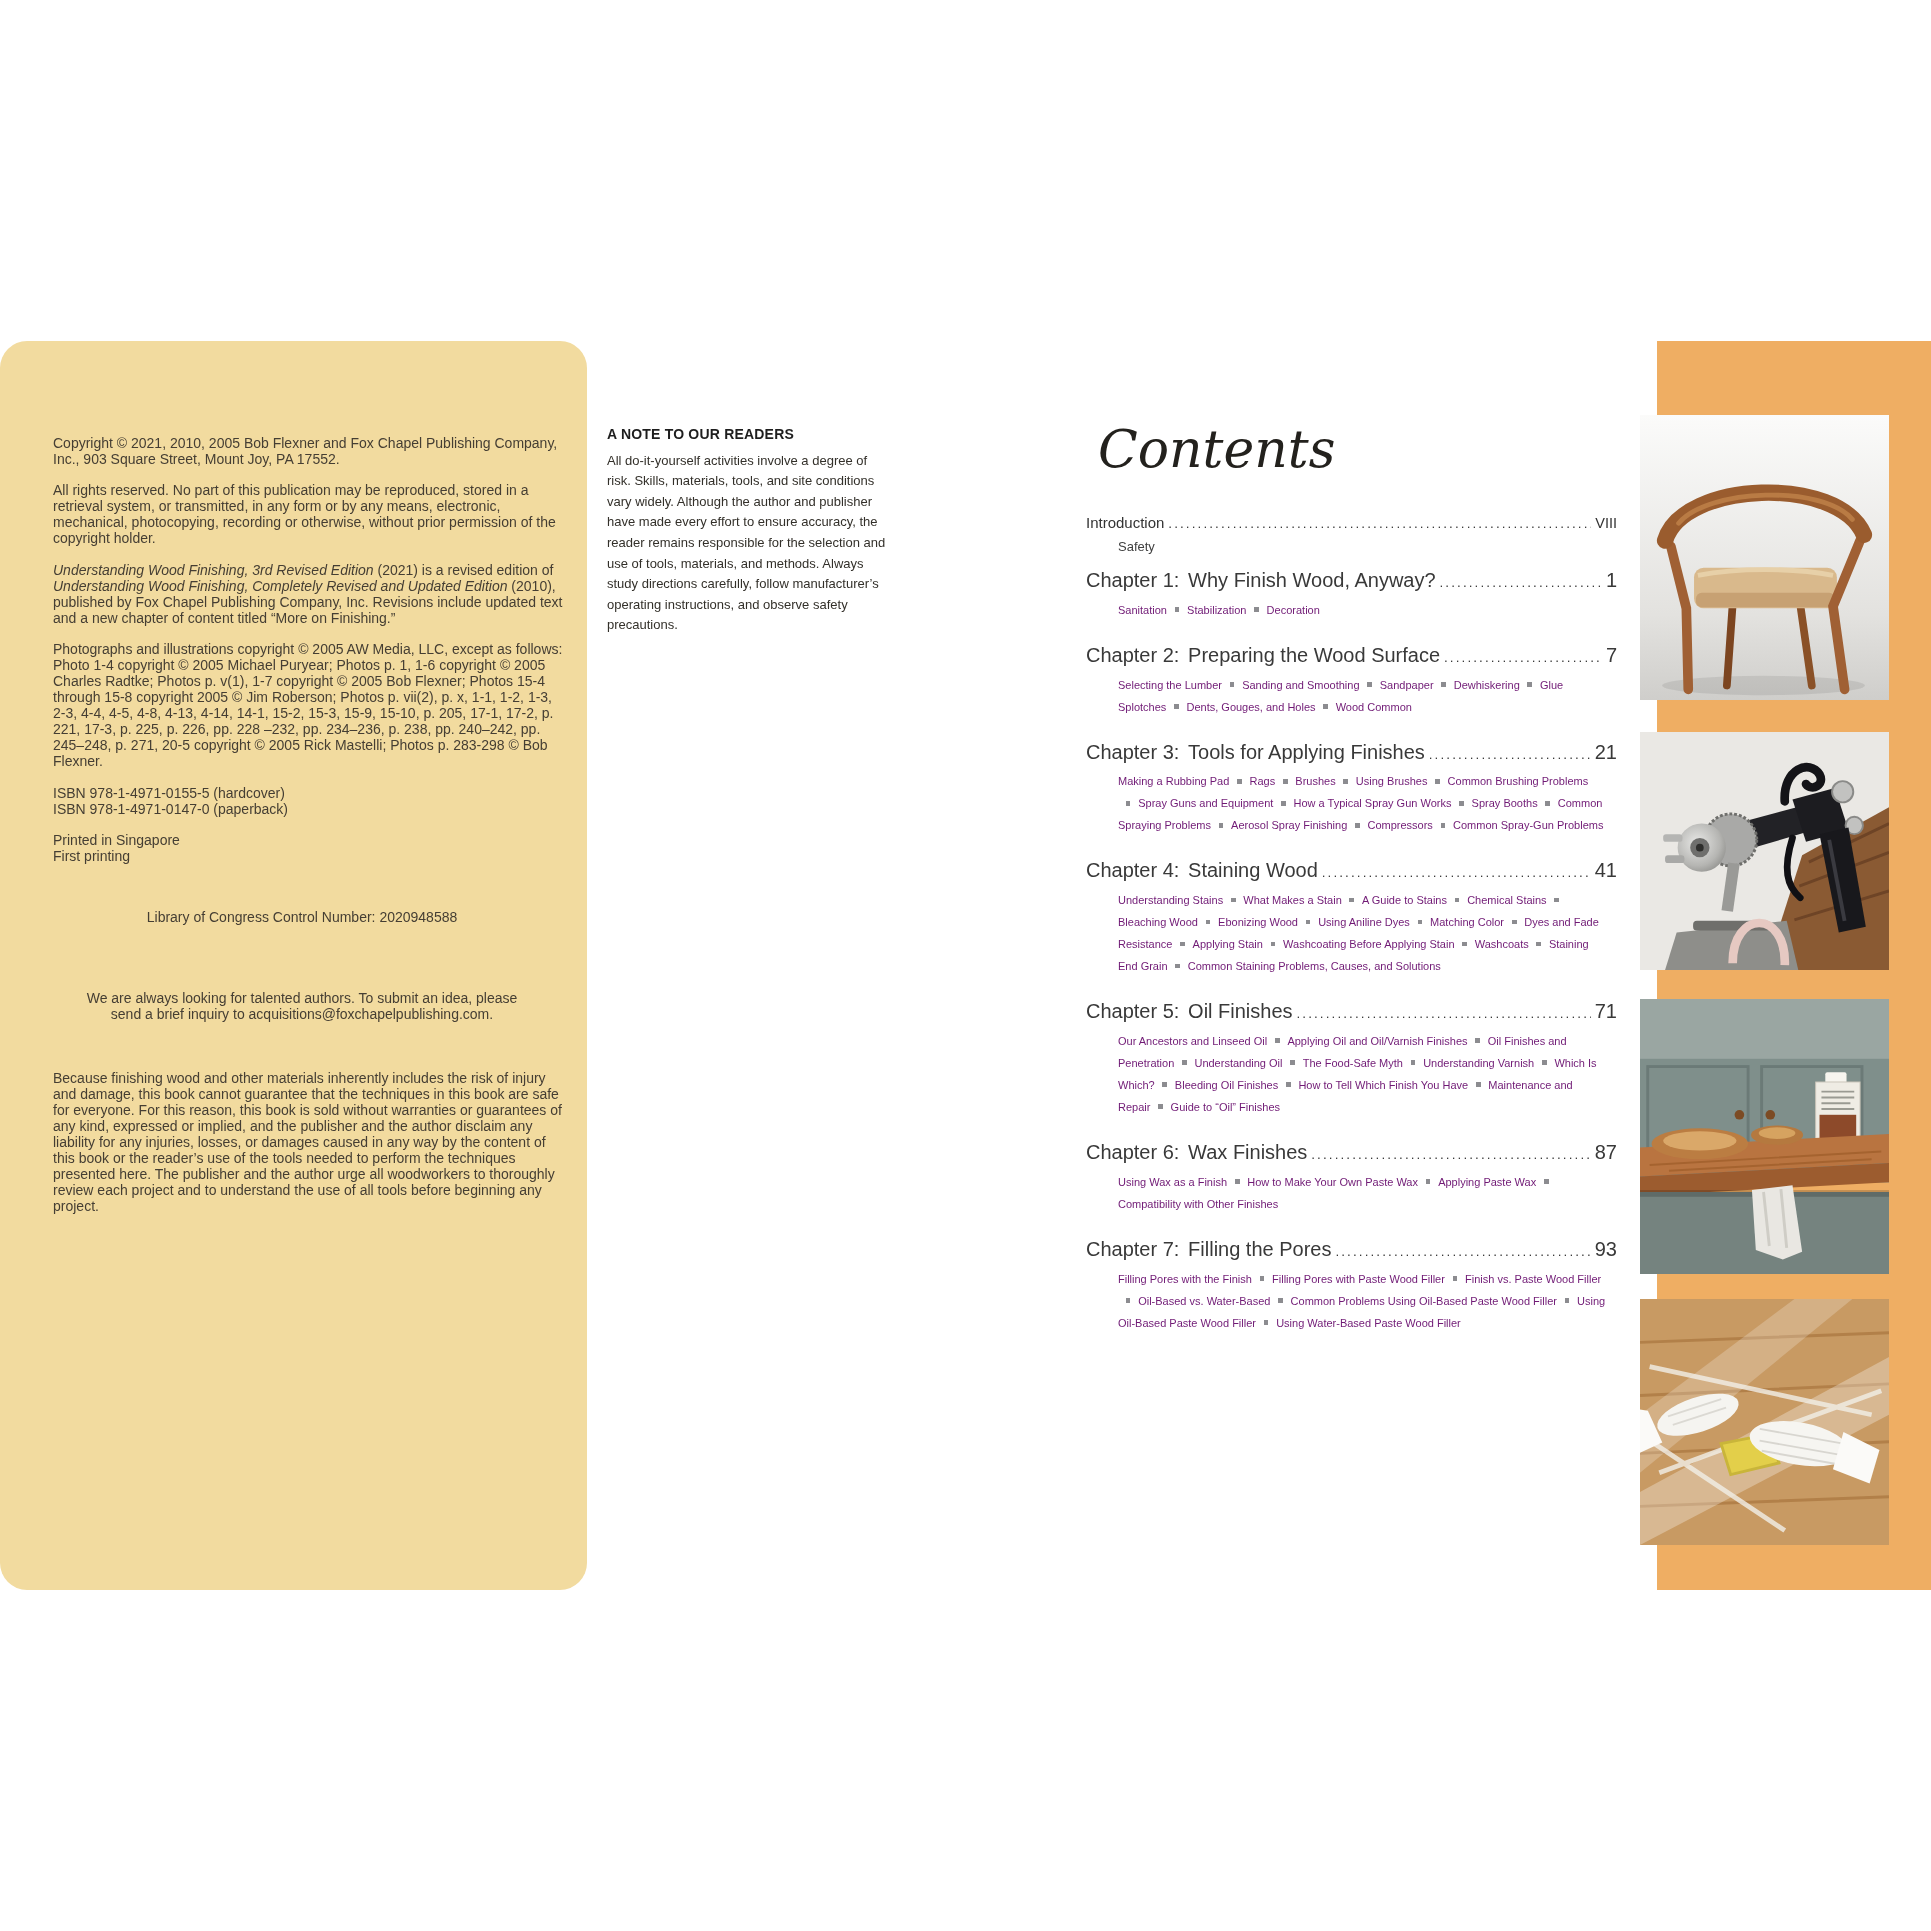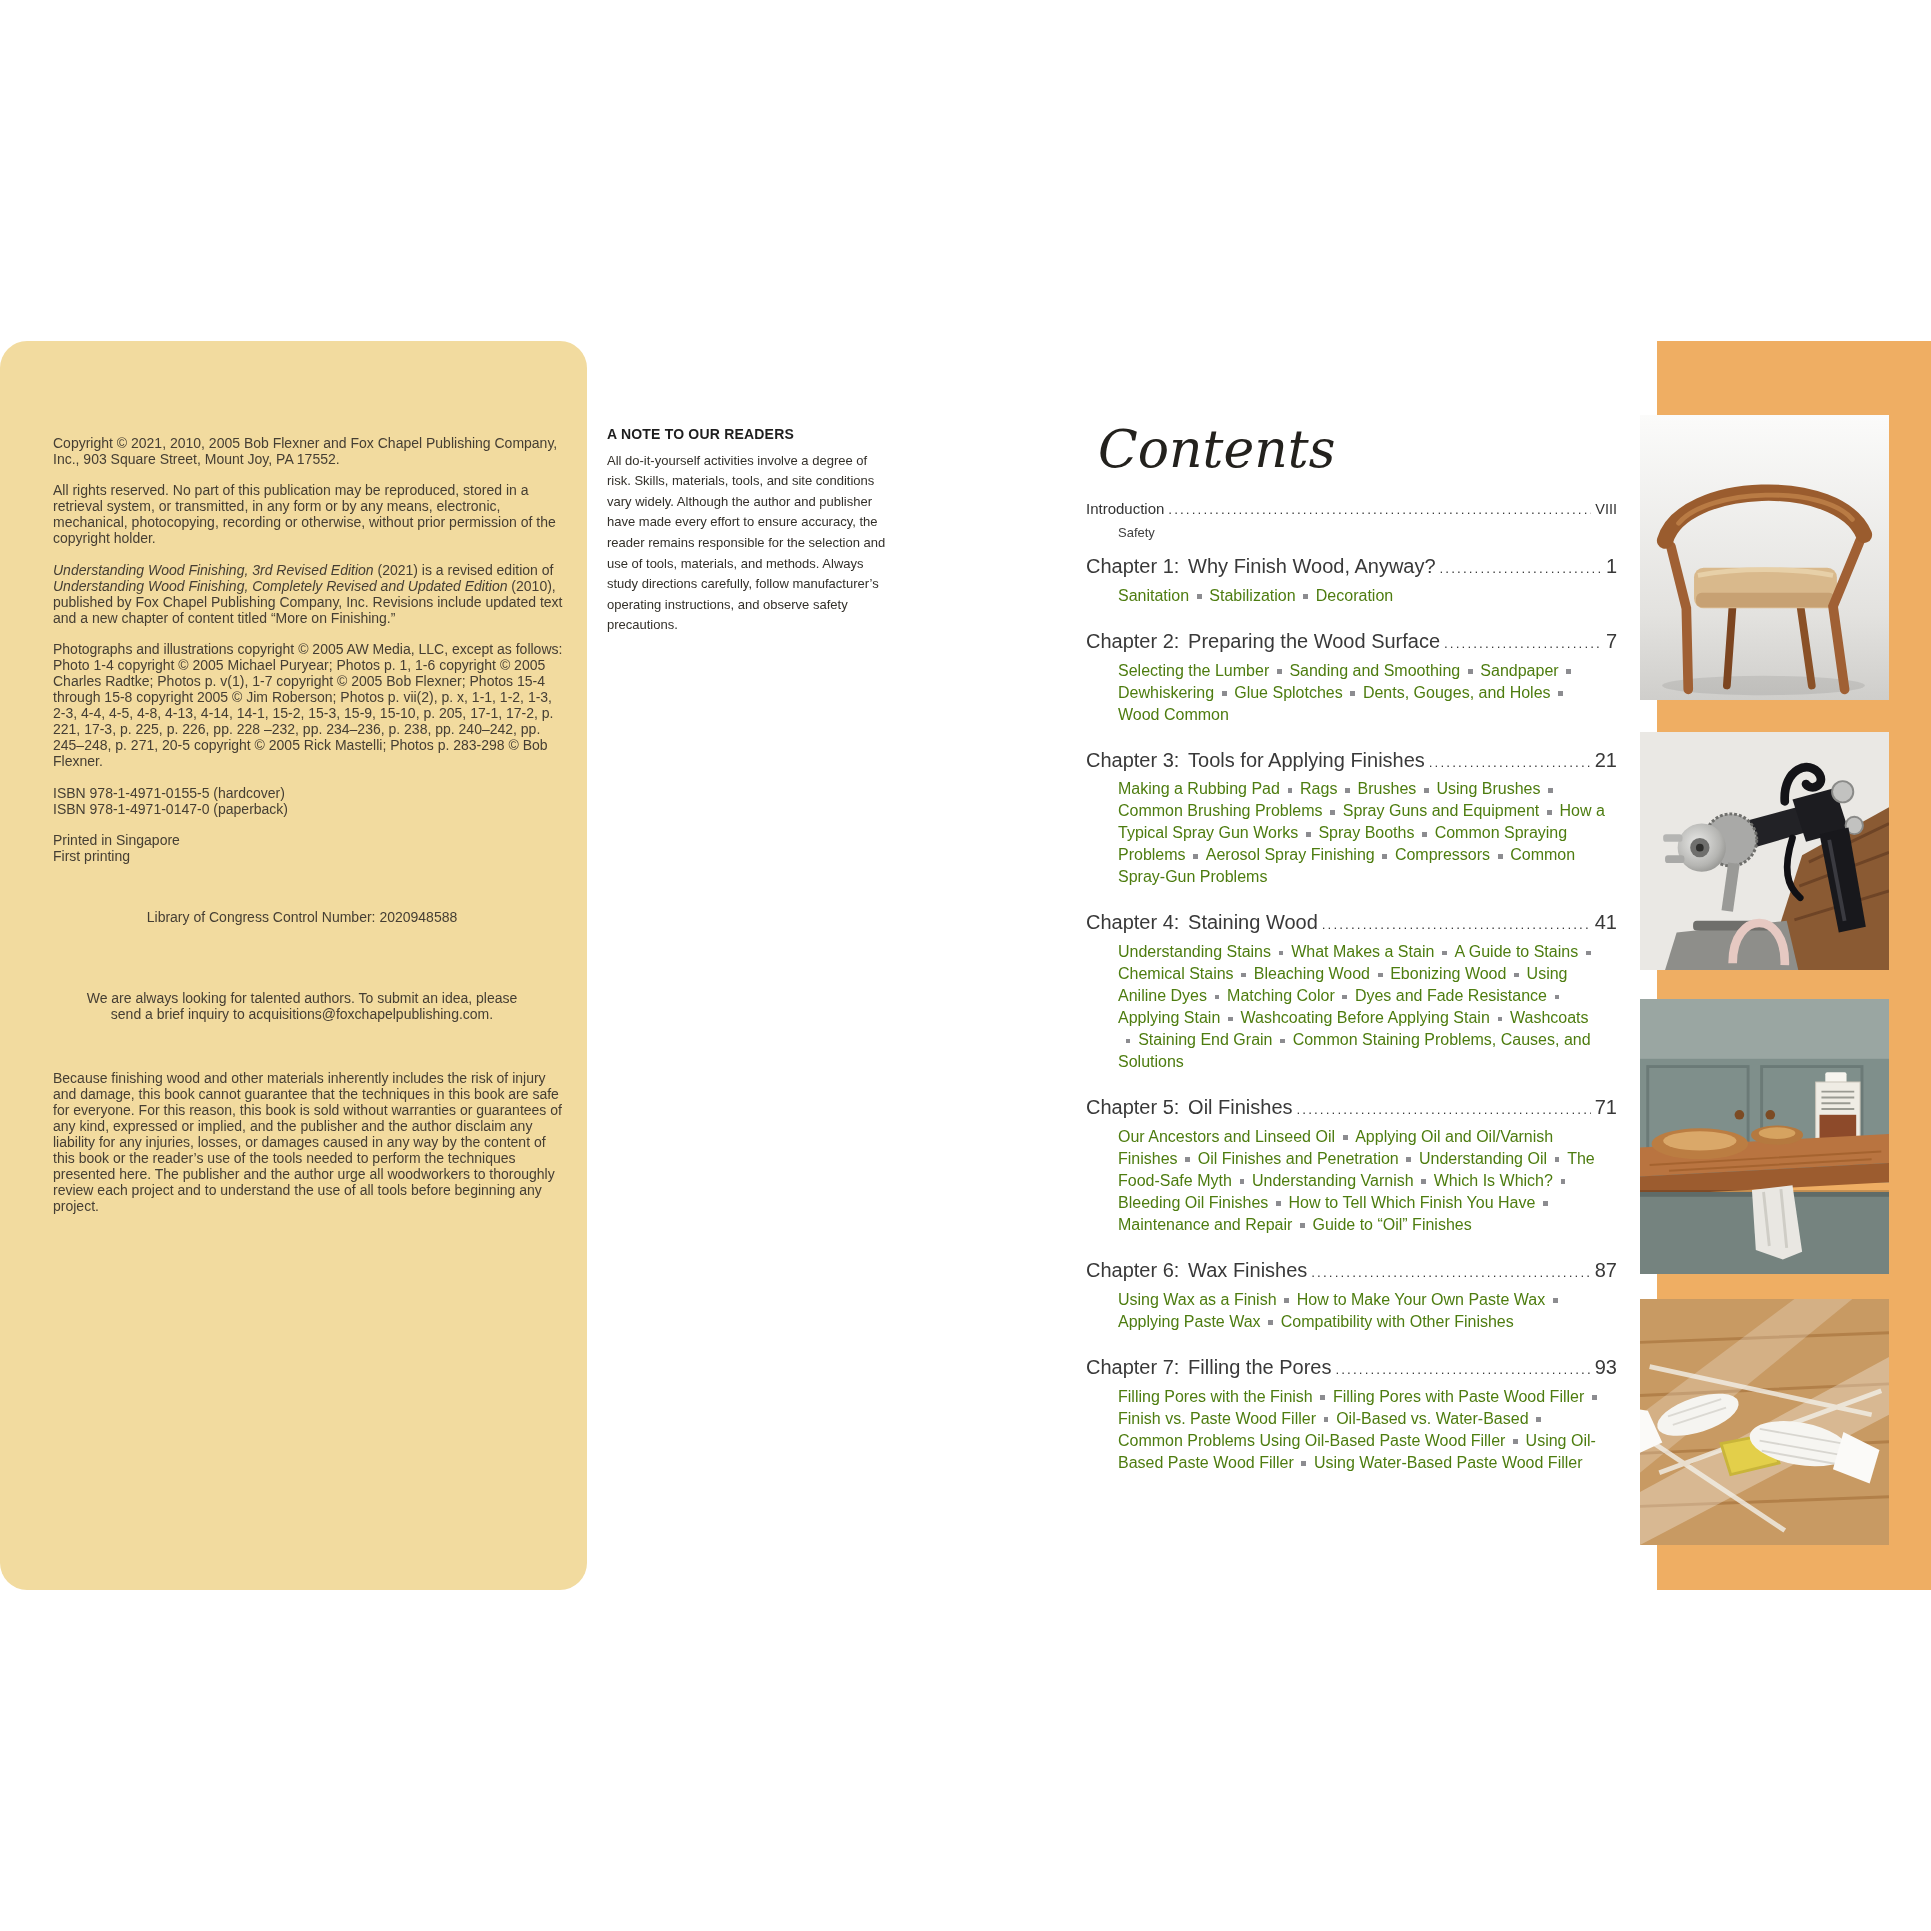--- a/index.html
+++ b/index.html
@@ -22,30 +22,30 @@
   .note-body{font-size:13px;line-height:20.6px;color:#33302a;}
 
   
   .contents-col{position:absolute;left:1086px;top:409px;width:531px;}
   .contents-title{font-family:"DejaVu Serif",serif;font-style:italic;font-size:52px;line-height:56px;
                   color:#23211d;font-weight:400;margin:12px;}
   .toc-row{display:flex;align-items:baseline;}
   .toc-leader{flex:1;overflow:hidden;white-space:nowrap;margin:0 3.9px;}
   .toc-leader::after{content:"....................................................................................................";
                      letter-spacing:2.1px;font-size:13.5px;color:#3a3a3a;}
-  .intro-row{margin-top:23px;font-size:15px;color:#333;}
+  .intro-row{margin-top:37px;font-size:15px;color:#333;}
   .intro-label{font-size:15px;}
   .intro-page{font-size:14.5px;}
   .toc-sub{margin:7.7px 0 0 32px;font-size:13px;color:#404040;}
   .chapters{margin-top:15.4px;}
   .chapter-block{margin-bottom:23px;}
   .chapter-head{font-size:20px;color:#393939;}
   .chapter-label{margin-right:8.7px;}
   .chapter-page{font-size:20px;color:#393939;}
-  .chapter-topics{margin:6.8px 0 0 32px;width:489px;font-size:16px;line-height:22px;color:#4d7c0f;}
+  .chapter-topics{margin:6.8px 0 0 32px;width:489px;font-size:11px;line-height:22px;color:#701a75;}
   .sq{display:inline-block;width:4.8px;height:4.8px;background:#8c8c90;margin:0 7.7px;vertical-align:1.9px;}
 
   
   .orange-strip{position:absolute;left:1657px;top:341px;width:274px;height:1249px;background:#efae63;}
   .photo{position:absolute;left:1640px;width:249px;overflow:hidden;}
   .photo svg{display:block;width:100%;height:100%;}
   .photo-chair{top:415px;height:285px;}
   .photo-gun{top:732px;height:238px;}
   .photo-bowls{top:999px;height:275px;}
   .photo-hands{top:1299px;height:246px;}

